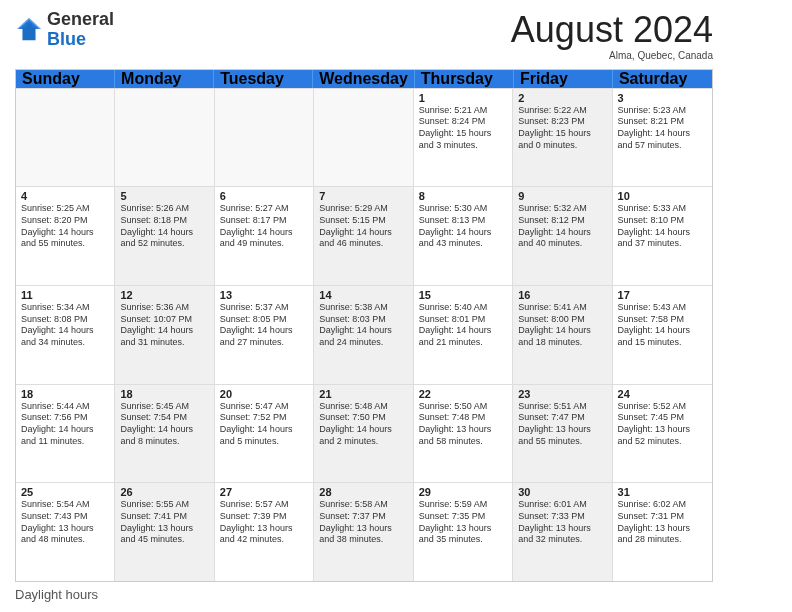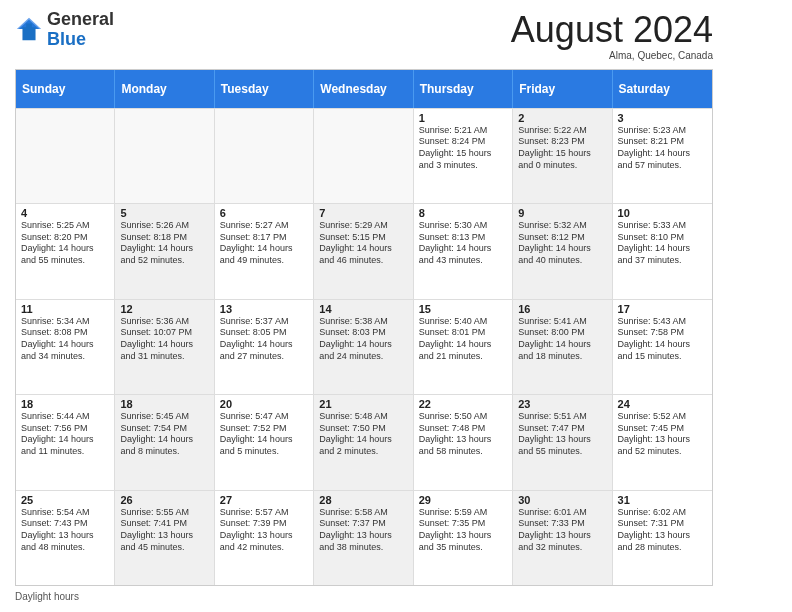--- a/index.html
+++ b/index.html
@@ -58,24 +58,24 @@
       display: flex;
       flex-direction: column;
       border: 1px solid #ccc;
     }
     .cal-header-row {
       display: grid;
       grid-template-columns: repeat(7, 1fr);
       background: #2a7ae2;
     }
     .cal-header-cell {
-      color: #ffffff;
-      font-size: 12px;
+      color: #000000;
+      font-size: 16px;
       font-weight: bold;
-      padding: 12px 6px;
+      padding: 0 6px;
       border-right: 1px solid #4a9af0;
       text-align: left;
     }
     .cal-header-cell:last-child { border-right: none; }
     .cal-body {
       flex: 1;
       display: flex;
       flex-direction: column;
     }
     .cal-row {
@@ -104,21 +104,21 @@
       display: block;
       margin-bottom: 1px;
     }
     .cell-info {
       font-size: 9px;
       color: #333;
       line-height: 1.3;
     }
     .footer {
       margin-top: 5px;
-      font-size: 10px;
+      font-size: 13px;
       color: #555;
       text-align: left;
     }
   </style>
 </head>
 <body>
 
 <div class="page">
   <div class="header">
     <div class="logo">

